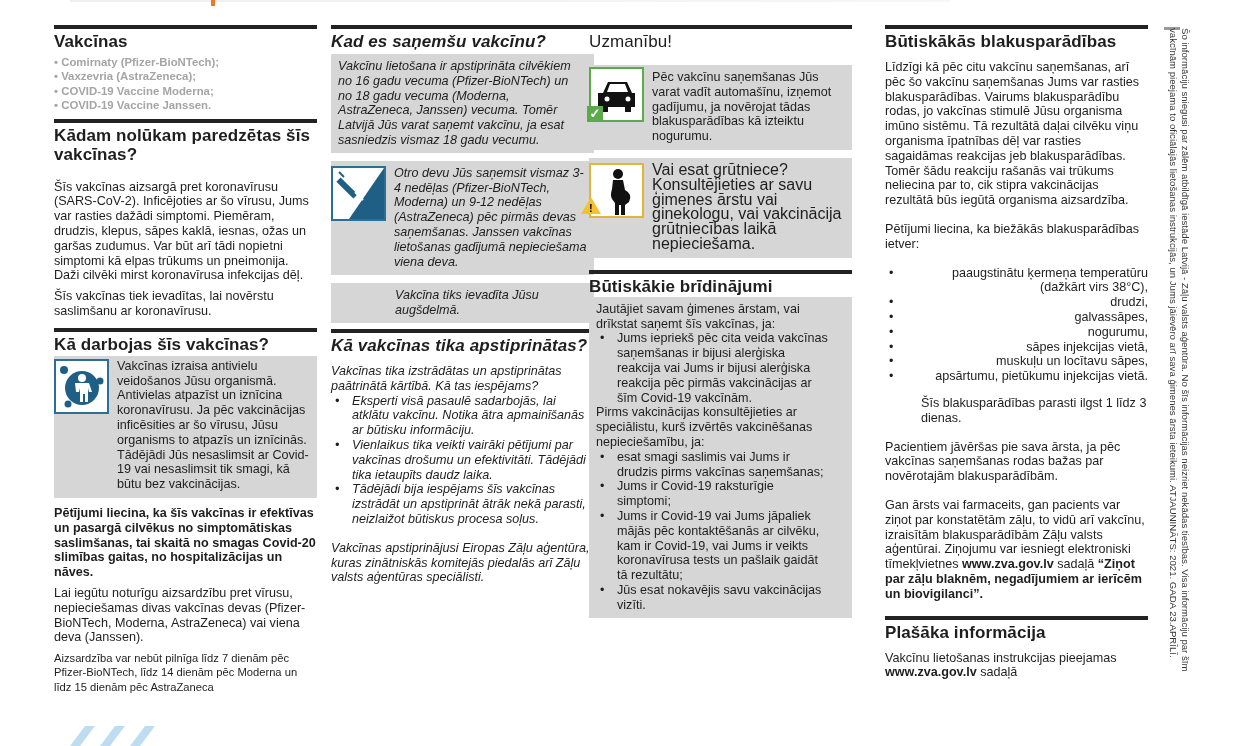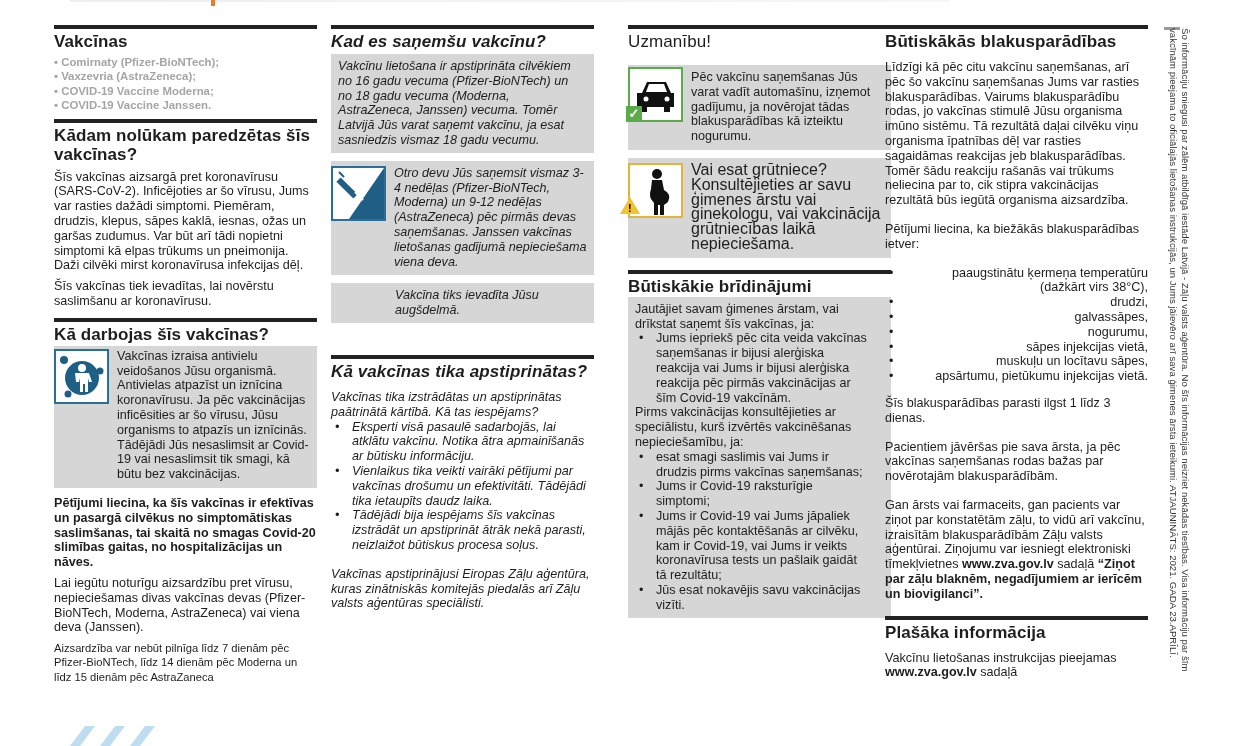--- a/index.html
+++ b/index.html
@@ -6,21 +6,21 @@
   html, body { width: 1236px; height: 746px; overflow: hidden; background: #ffffff; }
   body { font-family: "Liberation Sans", sans-serif; color: #1e1e1e; position: relative; }
 
   .top-strip { position: absolute; left: 0; top: 0; width: 1236px; height: 22px; overflow: hidden; }
   .top-strip .faint { position: absolute; left: 70px; top: -6px; height: 8px; width: 880px; background: linear-gradient(90deg, #e8e8e8, #f3f3f3); opacity: .7; }
   .top-strip .orange { position: absolute; left: 211px; top: 0; width: 4px; height: 6px; background: #e87a2a; }
 
   .col { position: absolute; top: 25px; width: 263px; }
   .col1 { left: 54px; }
   .col2 { left: 331px; font-style: italic; }
-  .col3 { left: 628px; }
+  .col3 { left: 589px; }
   .col4 { left: 885px; }
 
   .rule { height: 4px; background: #222; margin-bottom: 3px; }
   h2 { font-size: 17px; font-weight: bold; line-height: 19px; color: #1e1e1e; margin-bottom: 4px; letter-spacing: 0.1px; }
 
   p, li { font-size: 12.6px; line-height: 14.8px; }
   p { margin-bottom: 6px; }
   p.bold { font-weight: bold; }
   p.small { font-size: 11.2px; line-height: 14.2px; }
 
@@ -60,21 +60,21 @@
     <ul class="grey-list">
       <li>Comirnaty (Pfizer-BioNTech);</li>
       <li>Vaxzevria (AstraZeneca);</li>
       <li>COVID-19 Vaccine Moderna;</li>
       <li>COVID-19 Vaccine Janssen.</li>
     </ul>
   </section>
 
   <section>
     <div class="rule"></div>
-    <h2 style="margin-bottom:6px;">Kādam nolūkam paredzētas šīs vakcīnas?</h2>
+    <h2 style="margin-bottom:16px;">Kādam nolūkam paredzētas šīs vakcīnas?</h2>
     <p>Šīs vakcīnas aizsargā pret koronavīrusu (SARS-CoV-2). Inficējoties ar šo vīrusu, Jums var rasties dažādi simptomi. Piemēram, drudzis, klepus, sāpes kaklā, iesnas, ožas un garšas zudumus. Var būt arī tādi nopietni simptomi kā elpas trūkums un pneimonija. Daži cilvēki mirst koronavīrusa infekcijas dēļ.</p>
     <p style="margin-bottom:9px;">Šīs vakcīnas tiek ievadītas, lai novērstu saslimšanu ar koronavīrusu.</p>
   </section>
 
   <section>
     <div class="rule"></div>
     <h2 style="margin-bottom:2px;">Kā darbojas šīs vakcīnas?</h2>
     <div class="box box-icon" style="padding-left:0;padding-top:3px;">
       <div class="icon-frame" style="border-color:#2a6f95;">
         <svg width="51" height="51" viewBox="0 0 51 51">
@@ -105,21 +105,21 @@
       <div class="icon-frame">
         <svg width="51" height="51" viewBox="0 0 51 51">
           <polygon points="51,0 51,51 16,51" fill="#1f5f86"></polygon>
           <rect x="11" y="8" width="6" height="24" fill="#1f5f86" transform="rotate(-45 14 20)"></rect>
           <line x1="6" y1="4" x2="11" y2="9" stroke="#1f5f86" stroke-width="2"></line>
           <line x1="22" y1="24" x2="30" y2="32" stroke="#fff" stroke-width="2"></line>
         </svg>
       </div>
       <div class="text" style="font-size:12.6px;line-height:14.8px;">Otro devu Jūs saņemsit vismaz 3-4 nedēļas (Pfizer-BioNTech, Moderna) un 9-12 nedēļas (AstraZeneca) pēc pirmās devas saņemšanas. Janssen vakcīnas lietošanas gadījumā nepieciešama viena deva.</div>
     </div>
-    <div class="box" style="padding-left:64px;margin-bottom:32px;">
+    <div class="box" style="padding-left:64px;margin-bottom:6px;">
       <div style="font-size:12.6px;line-height:14.8px;">Vakcīna tiks ievadīta Jūsu augšdelmā.</div>
     </div>
   </section>
 
   <section>
     <div class="rule"></div>
     <h2 style="margin-bottom:9px;">Kā vakcīnas tika apstiprinātas?</h2>
     <p style="margin-bottom:0;">Vakcīnas tika izstrādātas un apstiprinātas paātrinātā kārtībā. Kā tas iespējams?</p>
     <ul class="dots" style="margin-bottom:14px;">
       <li>Eksperti visā pasaulē sadarbojās, lai atklātu vakcīnu. Notika ātra apmainīšanās ar būtisku informāciju.</li>
@@ -186,21 +186,21 @@
     <p style="margin-bottom:14px;">Pētījumi liecina, ka biežākās blakusparādības ietver:</p>
     <ul class="dots" style="margin-bottom:12px;text-align:right;">
       <li>paaugstinātu ķermeņa temperatūru (dažkārt virs 38°C),</li>
       <li>drudzi,</li>
       <li>galvassāpes,</li>
       <li>nogurumu,</li>
       <li>sāpes injekcijas vietā,</li>
       <li>muskuļu un locītavu sāpes,</li>
       <li>apsārtumu, pietūkumu injekcijas vietā.</li>
     </ul>
-    <p style="margin-bottom:14px;">Šīs blakusparādības parasti ilgst 1 līdz 3 dienas.</p>
+    <p style="margin-bottom:14px;margin-left:36px;">Šīs blakusparādības parasti ilgst 1 līdz 3 dienas.</p>
     <p style="margin-bottom:14px;">Pacientiem jāvēršas pie sava ārsta, ja pēc vakcīnas saņemšanas rodas bažas par novērotajām blakusparādībām.</p>
     <p style="margin-bottom:14px;">
       <span>Gan ārsts vai farmaceits, gan pacients var ziņot par konstatētām zāļu, to vidū arī vakcīnu, izraisītām blakusparādībām Zāļu valsts aģentūrai. Ziņojumu var iesniegt elektroniski tīmekļvietnes </span><a class="link" href="#" style="font-weight:bold;">www.zva.gov.lv</a><span> sadaļā </span><span style="font-weight:bold;">“Ziņot par zāļu blaknēm, negadījumiem ar ierīcēm un biovigilanci”.</span>
     </p>
   </section>
 
   <section>
     <div class="rule"></div>
     <h2 style="margin-bottom:9px;">Plašāka informācija</h2>
     <p>

